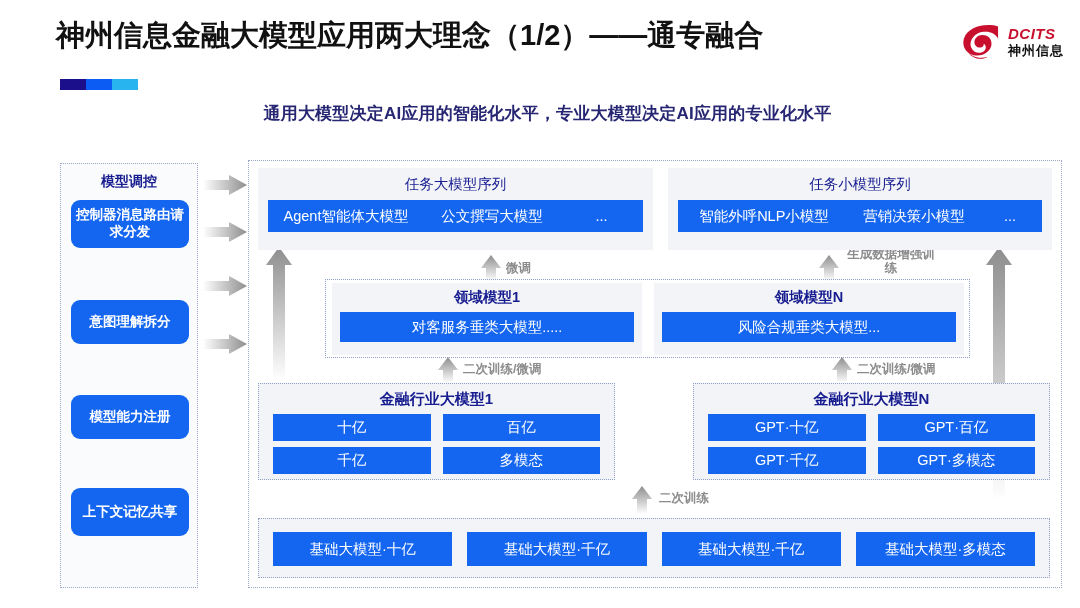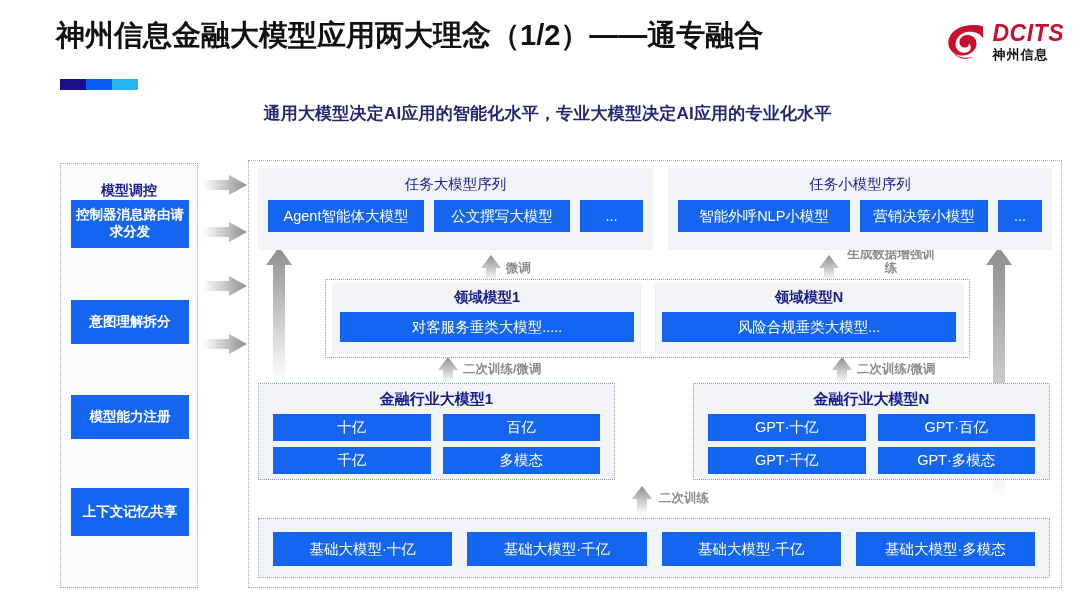--- a/index.html
+++ b/index.html
@@ -31,39 +31,39 @@
     text-align: center;
     font-size: 17px; font-weight: bold; color: #262673;
     letter-spacing: .2px;
     margin-left: 15px;
   }
 
   
   .logo { position: absolute; right: 16px; top: 20px; display: flex; align-items: center; gap: 6px; }
   .logo-mark { width: 42px; height: 42px; }
   .logo-text { display: flex; flex-direction: column; line-height: 1; }
-  .logo-en { font-size: 23px; font-weight: bold; color: #c8102e; letter-spacing: .5px; font-style: italic; }
+  .logo-en { font-size: 15px; font-weight: bold; color: #c8102e; letter-spacing: .5px; font-style: italic; }
   .logo-cn { font-size: 13px; font-weight: bold; color: #111; letter-spacing: 1px; margin-top: 3px; }
 
   
   .left-panel {
     position: absolute; left: 60px; top: 163px;
     width: 138px; height: 425px;
     border: 1px dotted #9aa7c7; background: #fafbfd;
   }
   .left-title {
     text-align: center; font-size: 14px; font-weight: bold;
-    color: #171c8f; margin-top: 18px;
+    color: #171c8f; margin-top: 9px;
   }
   .left-box {
     position: absolute; left: 10px; width: 118px;
     background: #1466f0; color: #fff;
     font-size: 13.5px; font-weight: bold; text-align: center;
     display: flex; align-items: center; justify-content: center;
-    line-height: 1.25; padding: 2px 4px;
+    line-height: 1.25; padding: 2px 4px; border-radius: 9px;
   }
   .lb0 { top: 36px;  height: 48px; }
   .lb1 { top: 136px; height: 44px; }
   .lb2 { top: 231px; height: 44px; }
   .lb3 { top: 324px; height: 48px; }
 
   
   .main-frame {
     position: absolute; left: 248px; top: 160px;
     width: 814px; height: 428px;
@@ -78,21 +78,21 @@
 
   
   .group {
     position: absolute;
     background: #f2f4f8;
   }
   .group-title {
     text-align: center; font-size: 14.5px; font-weight: normal;
     color: #171c8f; padding-top: 7px;
   }
-  .chips { display: flex; gap: 10px; padding: 6px 10px 10px 10px; }
+  .chips { display: flex; padding: 6px 10px 10px 10px; }
   .chip {
     background: #1466f0; color: #fff;
     font-size: 14.5px; text-align: center;
     display: flex; align-items: center; justify-content: center;
     height: 32px; white-space: nowrap;
   }
 
   
   .seq-left  { left: 258px; top: 168px; width: 395px; height: 82px; }
   .seq-right { left: 668px; top: 168px; width: 384px; height: 82px; }

